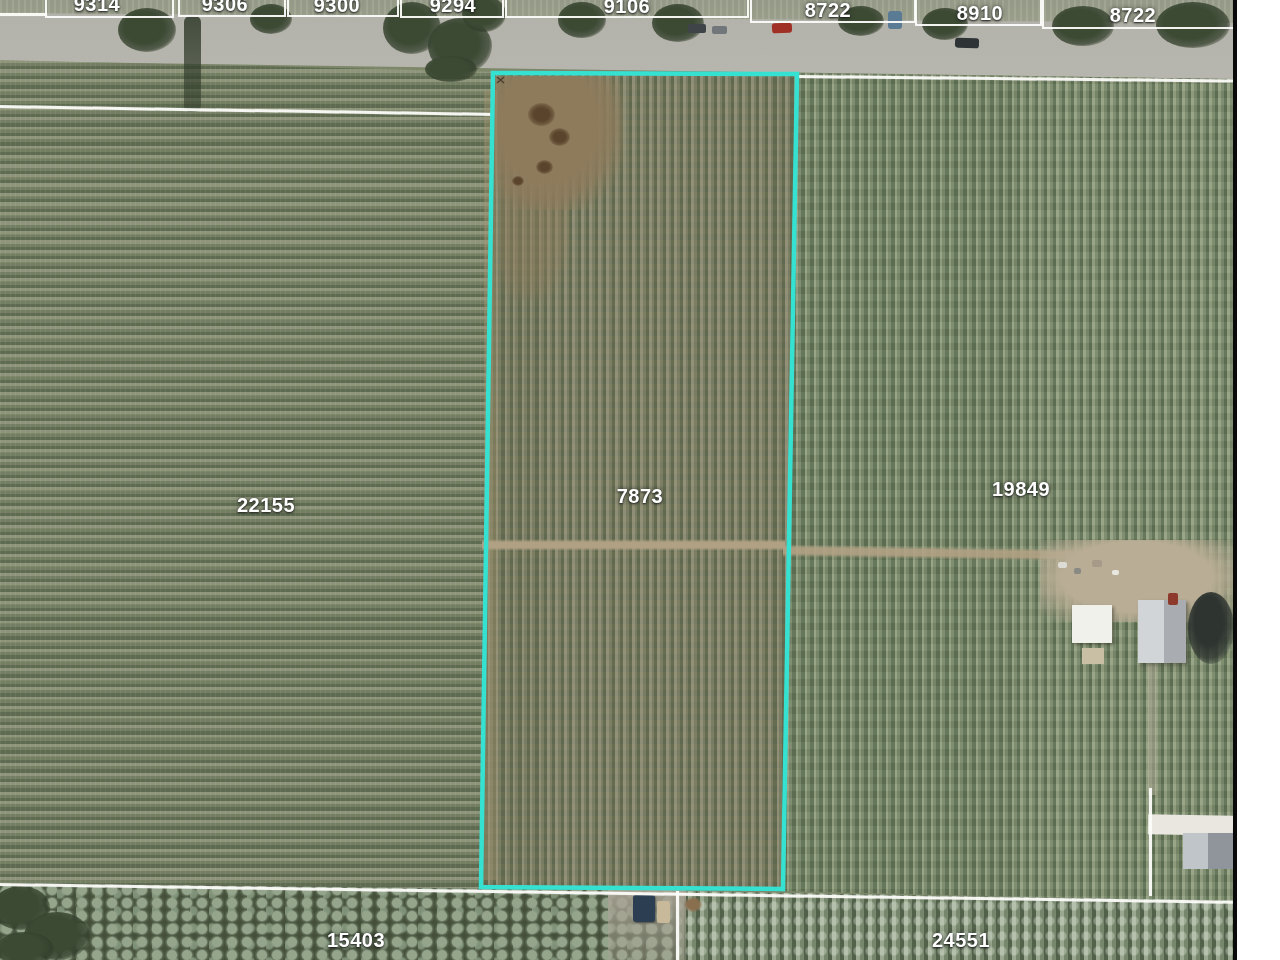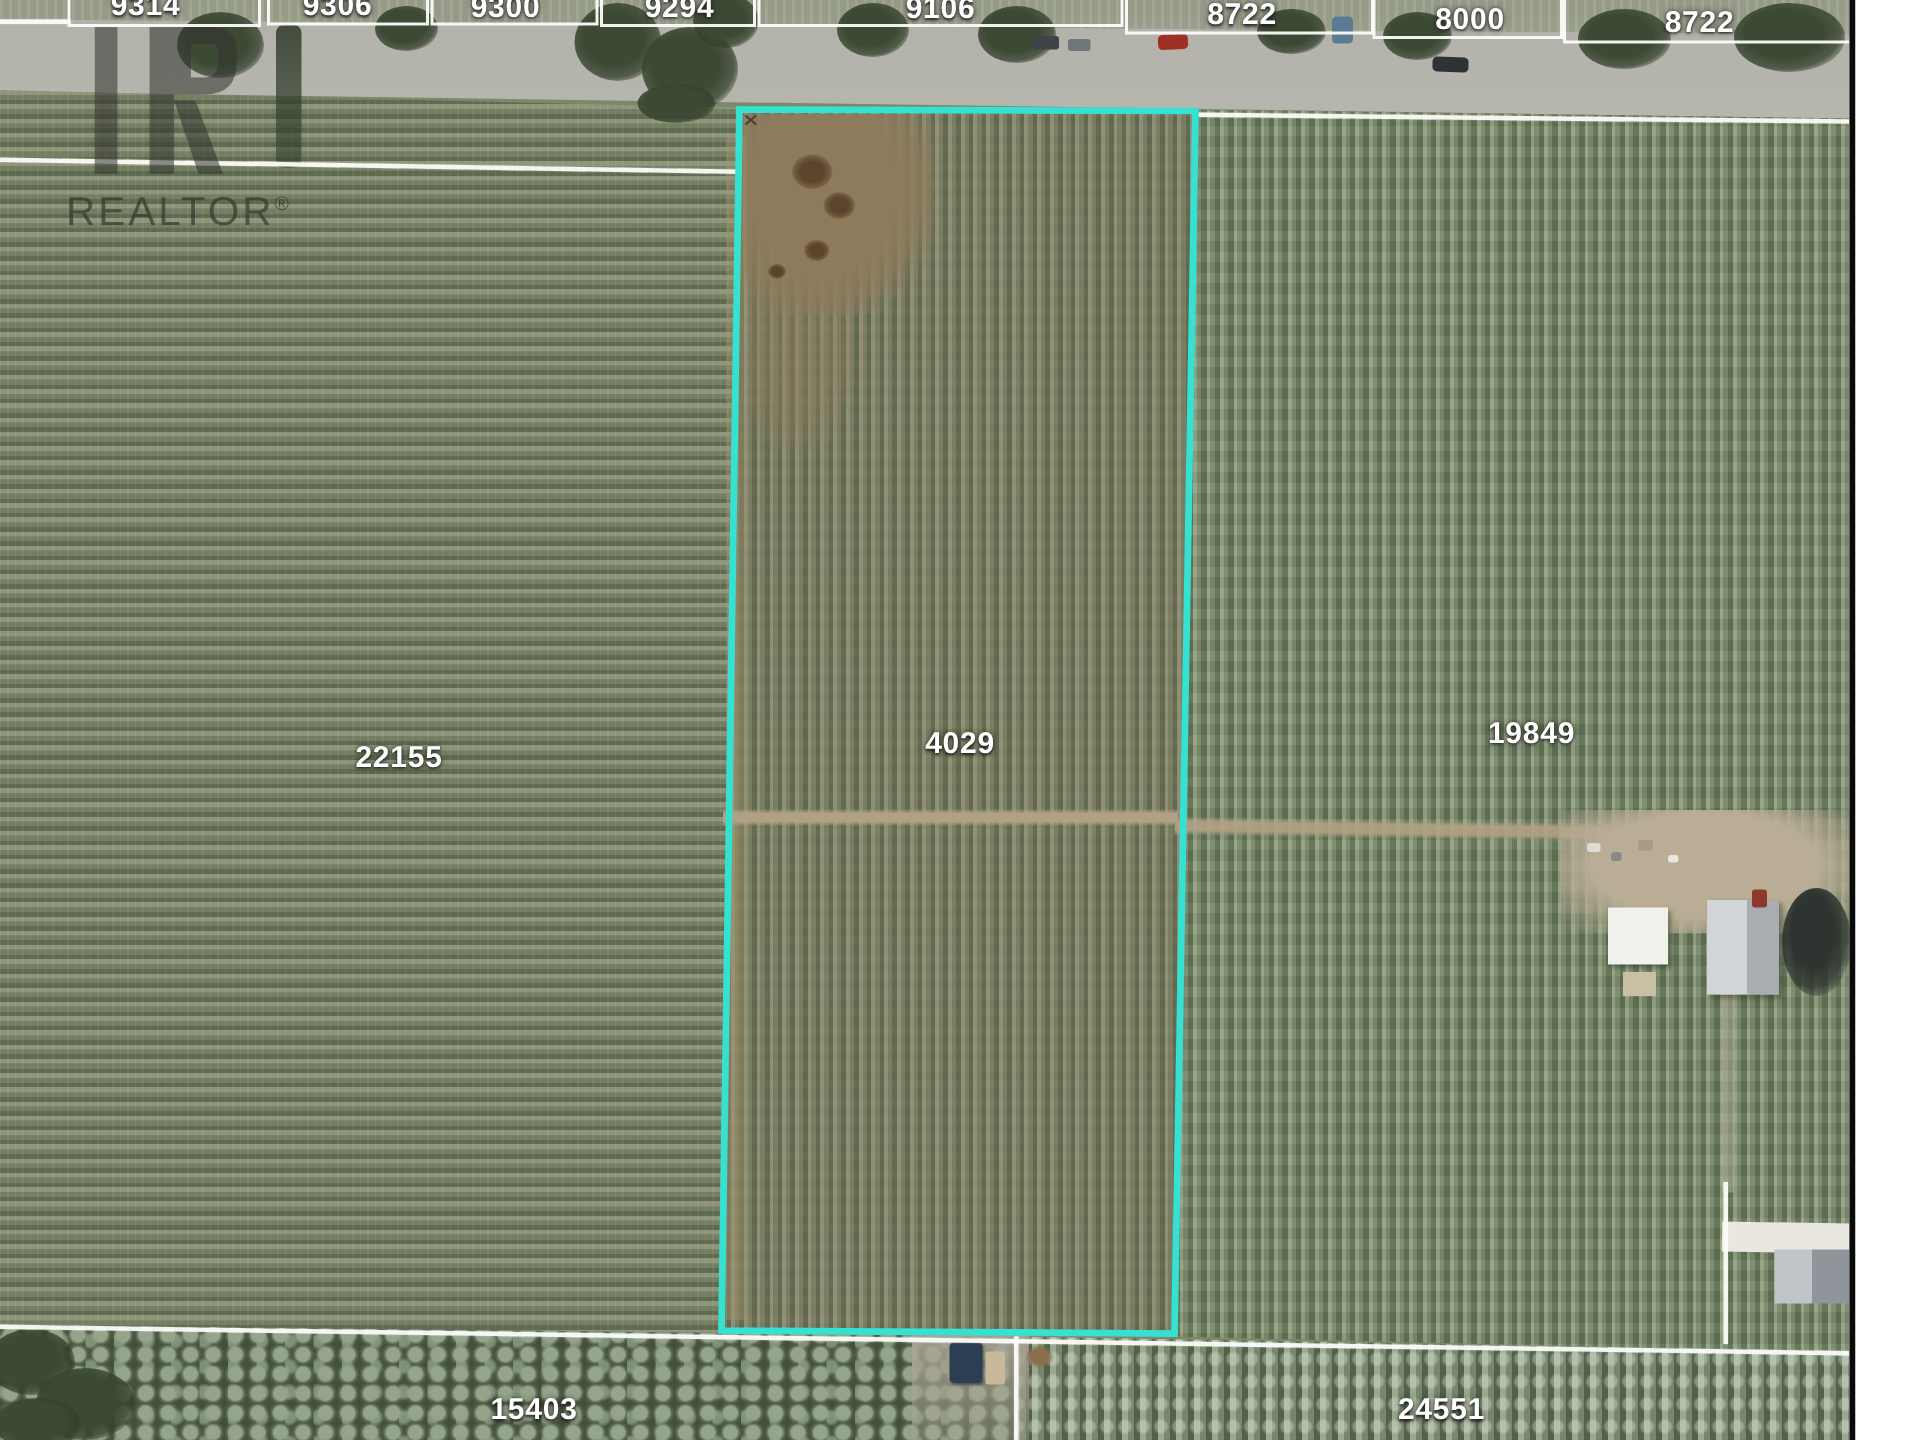--- a/index.html
+++ b/index.html
@@ -138,40 +138,26 @@
       <polygon points="493,73 797,74 783,889 481,887" fill="none" stroke="#35E2D2" stroke-width="4.5"></polygon>
       <path d="M497 77 l7 6 M504 77 l-7 6" stroke="rgba(60,50,40,0.8)" stroke-width="1.5" fill="none"></path>
     </svg>
 
     <div class="plabel" style="left:97px;top:-7px;">9314</div>
     <div class="plabel" style="left:225px;top:-7px;">9306</div>
     <div class="plabel" style="left:337px;top:-6px;">9300</div>
     <div class="plabel" style="left:453px;top:-6px;">9294</div>
     <div class="plabel" style="left:627px;top:-5px;">9106</div>
     <div class="plabel" style="left:828px;top:-1px;">8722</div>
-    <div class="plabel" style="left:980px;top:2px;">8000</div>
+    <div class="plabel" style="left:980px;top:2px;">8910</div>
     <div class="plabel" style="left:1133px;top:4px;">8722</div>
 
     <div class="plabel" style="left:266px;top:494px;">22155</div>
-    <div class="plabel" style="left:640px;top:485px;">4029</div>
+    <div class="plabel" style="left:640px;top:485px;">7873</div>
     <div class="plabel" style="left:1021px;top:478px;">19849</div>
     <div class="plabel" style="left:356px;top:929px;">15403</div>
     <div class="plabel" style="left:961px;top:929px;">24551</div>
 
-    <div class="abs watermark" style="left:40px;top:14px;width:160px;height:150px;">
-      <svg width="102" height="98" viewBox="0 0 100 96" style="position:absolute;left:23px;top:4px;">
-        <g fill="rgba(50,50,46,0.58)">
-          <rect x="0" y="0" width="15" height="96"></rect>
-          <rect x="36" y="0" width="16" height="96"></rect>
-          <path fill-rule="evenodd" d="M52 0 L78 0 Q93 0 93 18 L93 23 Q93 44 72 44 L52 44 Z
-                   M63 11 L76 11 Q81 11 81 19 L81 22 Q81 33 71 33 L63 33 Z"></path>
-          <path d="M52 48 L66 48 L84 96 L68 96 Z"></path>
-        </g>
-      </svg>
-      <div class="wm-text" style="position:absolute;left:4px;top:112px;">
-        <span>REALTOR</span><sup style="font-size:13px;">®</sup>
-      </div>
-    </div>
   </div>
 
   <div class="rightborder"></div>
   <div class="rightmargin"></div>
 </div>
 
 </body></html>

